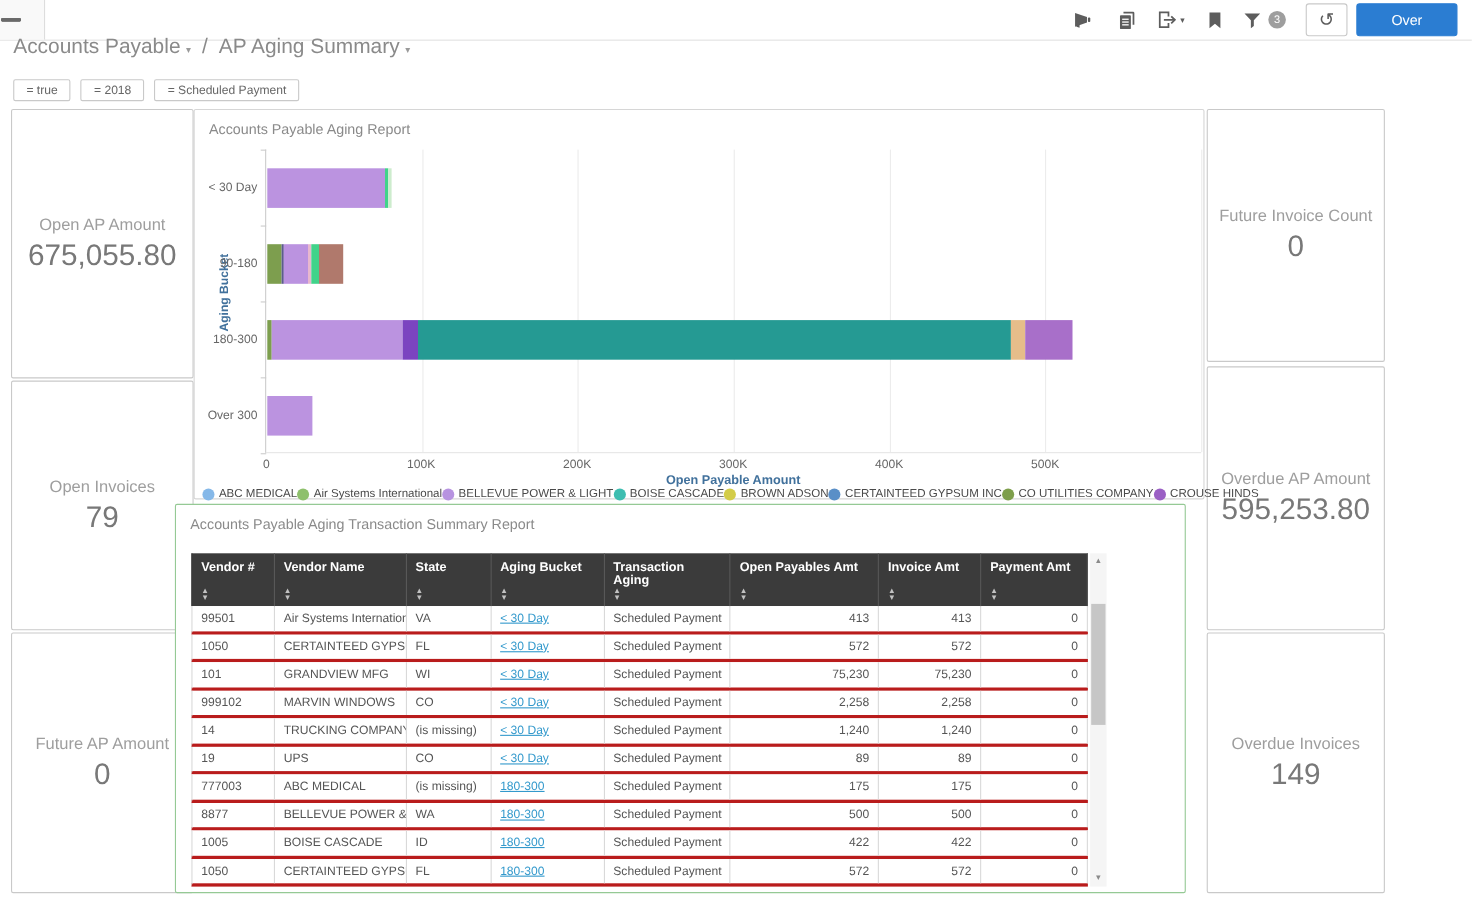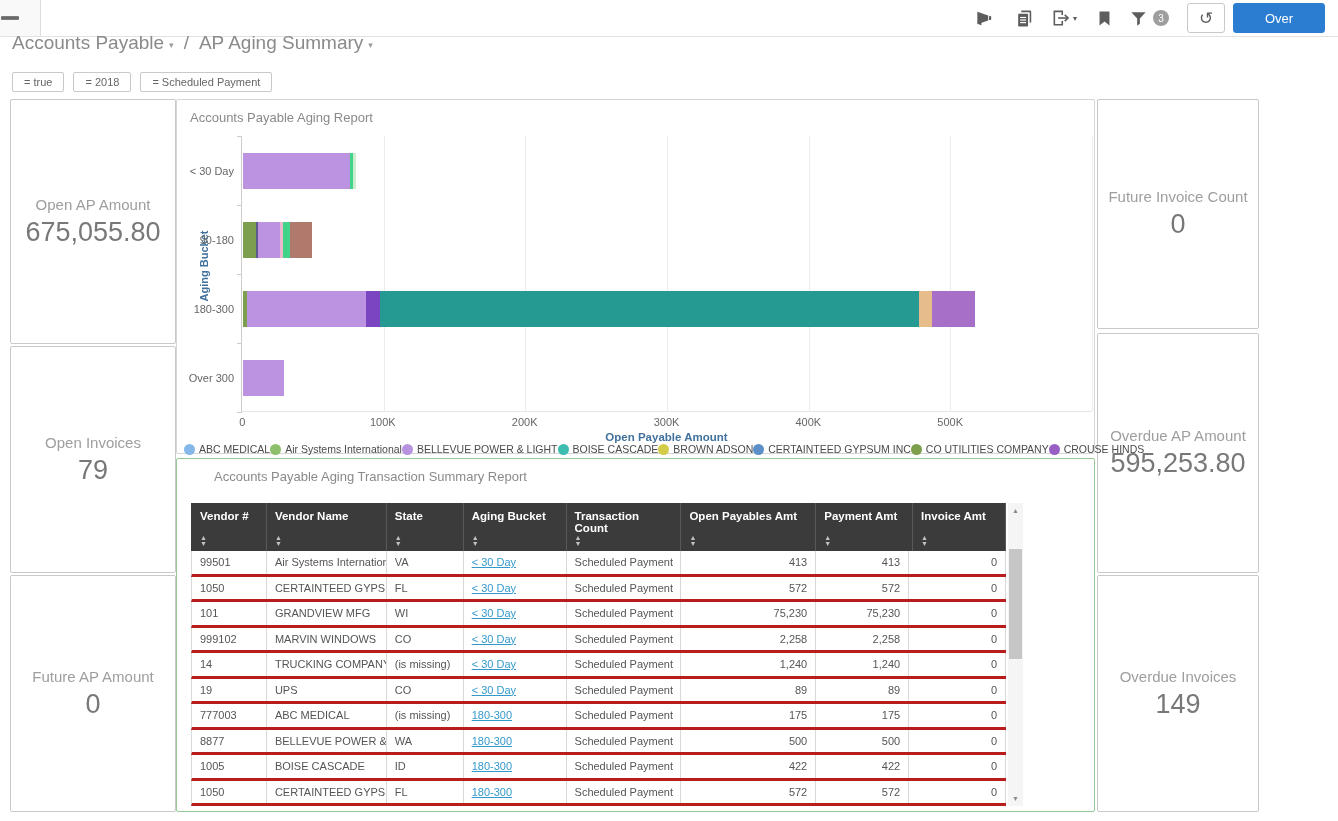--- a/index.html
+++ b/index.html
@@ -47,22 +47,22 @@
   .kl1{left:10px;top:248px;width:166px;height:227px}
   .kl2{left:10px;top:477px;width:166px;height:237px}
   .kr0{left:1097px;top:1px;width:162px;height:230px}
   .kr1{left:1097px;top:235px;width:162px;height:240px}
   .kr2{left:1097px;top:477px;width:162px;height:237px}
   .kpi-label { font-size:15px; color:#9e9e9e; }
   .kpi-value { font-size:27px; color:#787878; margin-top:4px; }
 
   .panel { position:absolute; background:#fff; border:1px solid #d6d6d6; border-radius:2px; }
   .chart-panel { left:176px; top:1px; width:919px; height:355px; }
-  .table-panel { left:176px; top:360px; width:919px; height:354px;
-    border:1px solid #95c995; overflow:hidden;padding-left:24px; }
+  .table-panel { left:159px; top:360px; width:919px; height:354px;
+    border:1px solid #95c995; overflow:hidden; }
   .panel-title { font-size:13px; color:#8a8a8a; padding:10px 0 0 13px; }
 
   
   .plot { position:absolute; left:64px; top:36px; width:851px; height:276px;
     border-left:1px solid #ccc; border-bottom:1px solid #e6e6e6; }
   .gridline { position:absolute; top:0; bottom:0; width:1px; background:#ececec; }
   .ytickmark { position:absolute; left:-5px; width:5px; height:1px; background:#ccc; }
   .bar-row { position:absolute; left:0; width:100%; height:69px; }
   .bar { position:absolute; left:1px; top:50%; transform:translateY(-50%);
     height:36px; display:flex; cursor:pointer; }
@@ -339,42 +339,42 @@
             </div>
           </div>
           <div class="th" style="width: 103px;">
             <div>Aging Bucket</div>
             <div class="sort">
               <span>▲</span>
               <span>▼</span>
             </div>
           </div>
           <div class="th" style="width: 115px;">
-            <div>Transaction Count</div>
+            <div>Transaction Aging</div>
             <div class="sort">
               <span>▲</span>
               <span>▼</span>
             </div>
           </div>
           <div class="th" style="width: 135px;">
             <div>Open Payables Amt</div>
             <div class="sort">
               <span>▲</span>
               <span>▼</span>
             </div>
           </div>
+          <div class="th" style="width: 93px;">
+            <div>Invoice Amt</div>
+            <div class="sort">
+              <span>▲</span>
+              <span>▼</span>
+            </div>
+          </div>
           <div class="th" style="width: 97px;">
             <div>Payment Amt</div>
-            <div class="sort">
-              <span>▲</span>
-              <span>▼</span>
-            </div>
-          </div>
-          <div class="th" style="width: 93px;">
-            <div>Invoice Amt</div>
             <div class="sort">
               <span>▲</span>
               <span>▼</span>
             </div>
           </div>
         </div>
       <div id="tbody">
           <div class="trow">
             <div class="td" style="width: 75px;">99501</div>
             <div class="td" style="width: 120px;">Air Systems International</div>

